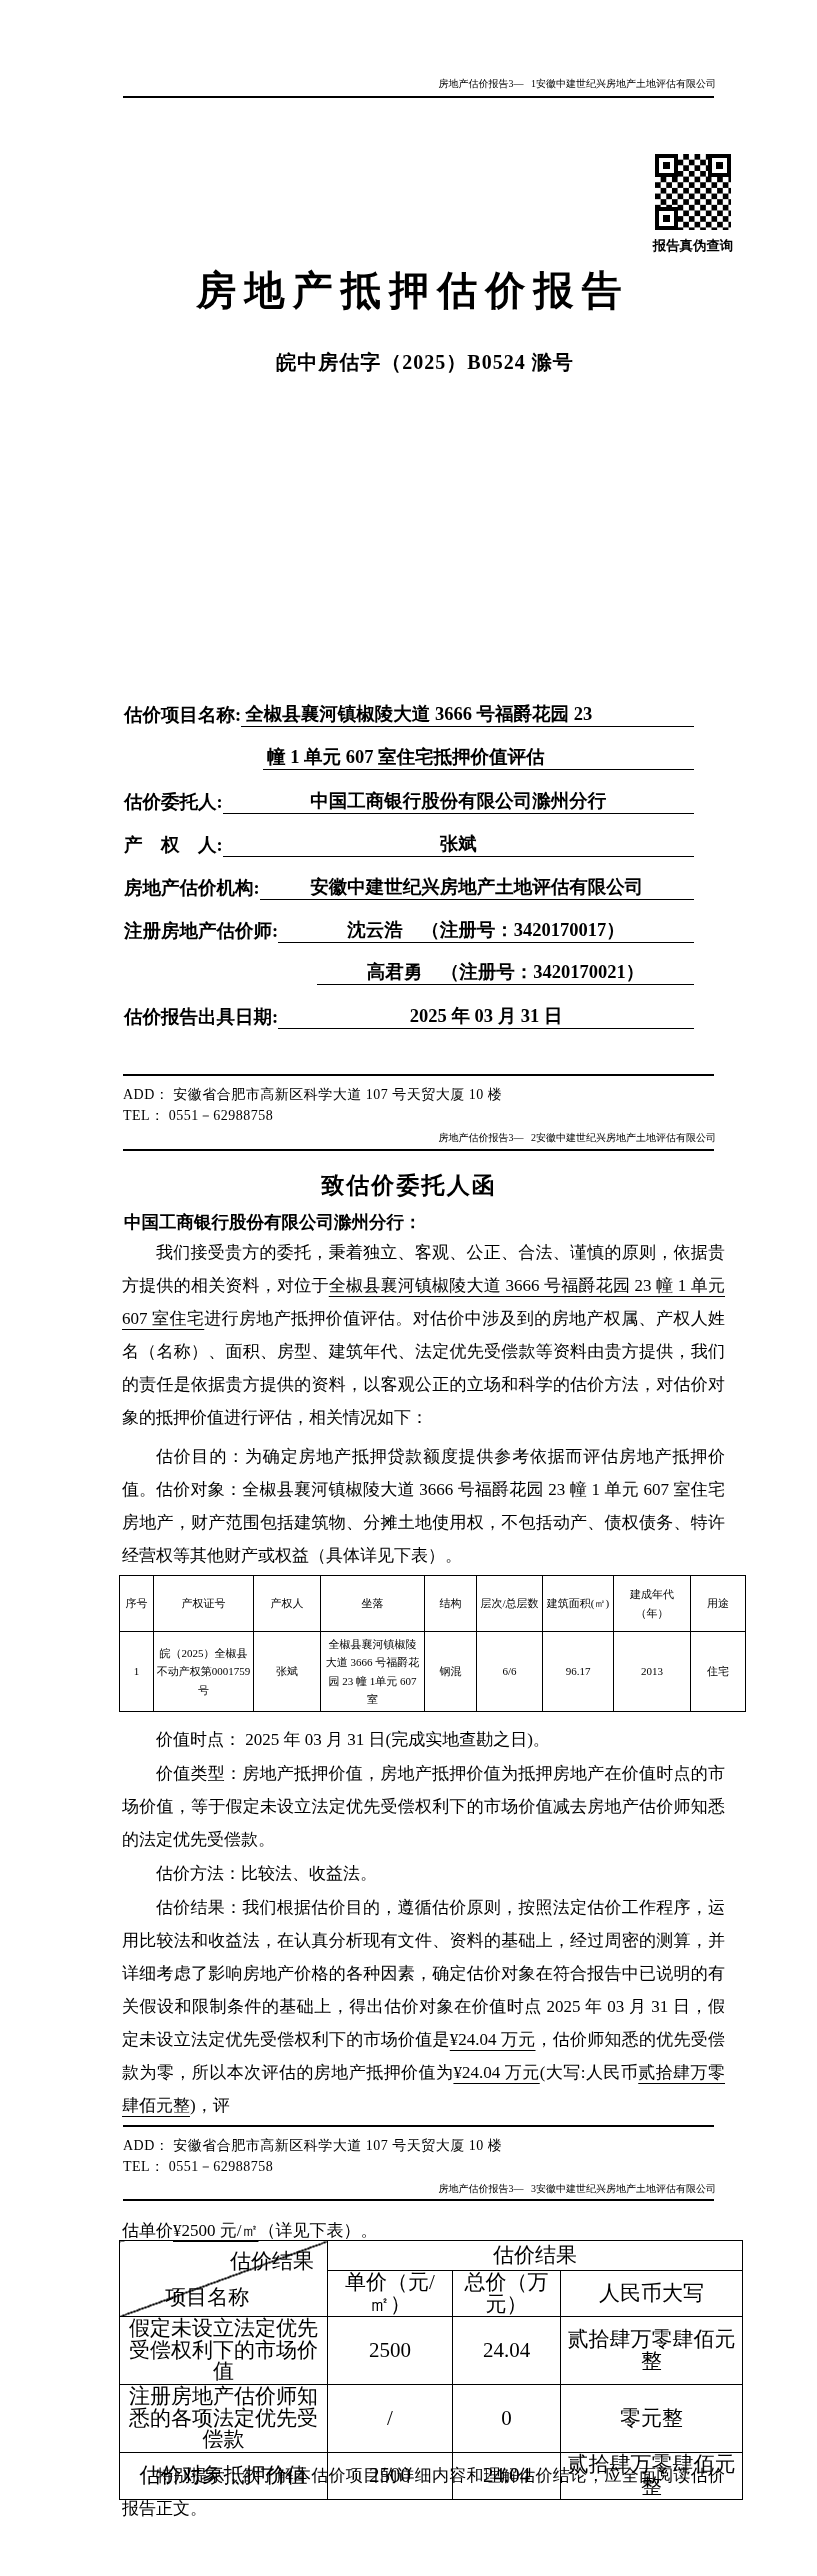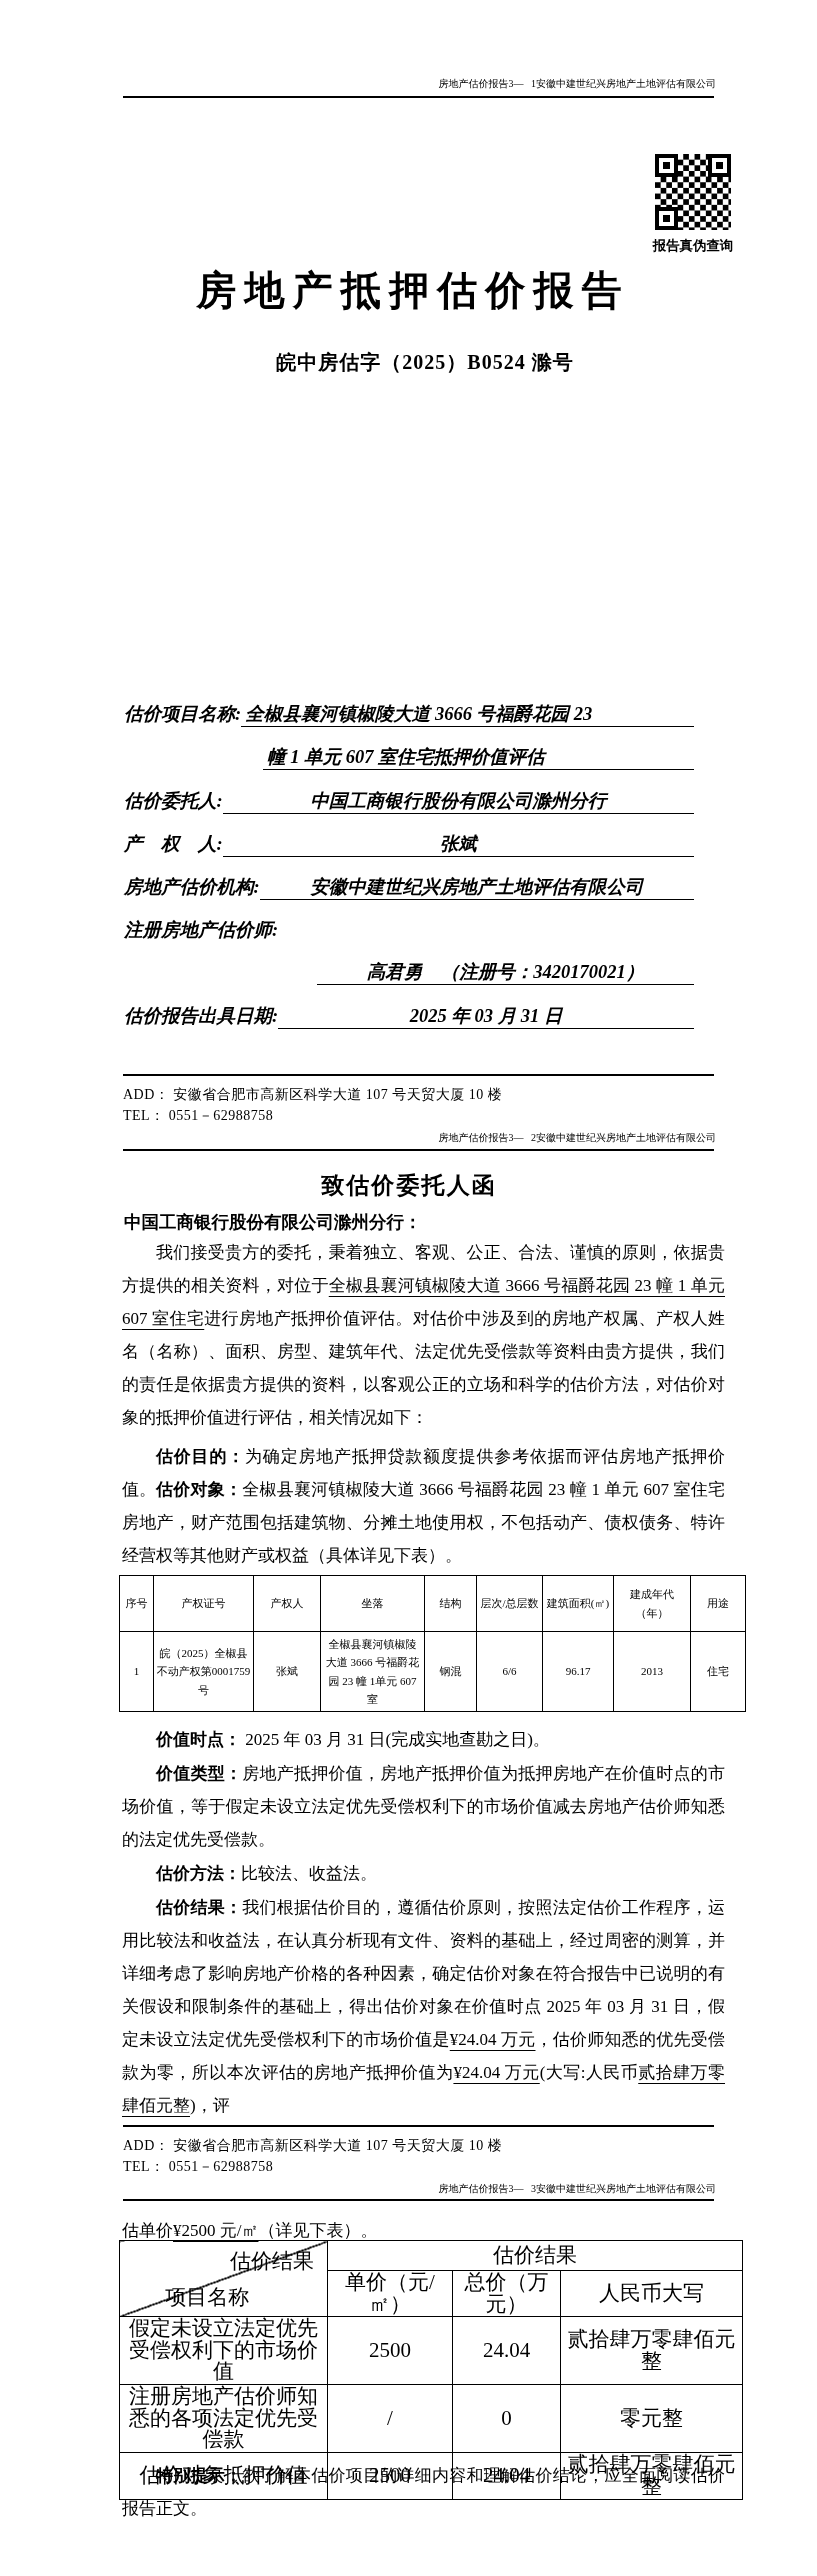--- a/index.html
+++ b/index.html
@@ -15,33 +15,33 @@
   
   .qr{position:absolute;left:655px;top:154px;width:76px;height:76px;
       background:conic-gradient(#000 25%,#fff 0 50%,#000 0 75%,#fff 0) 0 0/11.3px 11.3px;}
   .qr-finder{position:absolute;width:23px;height:23px;border:4.1px solid #000;background:#fff;box-sizing:border-box;}
   .qr-finder::after{content:"";position:absolute;left:3.6px;top:3.6px;width:7.2px;height:7.2px;background:#000;}
   .qf-tl{left:0;top:0;} .qf-tr{right:0;top:0;} .qf-bl{left:0;bottom:0;}
   .qr-caption{position:absolute;left:651px;top:237px;width:84px;text-align:center;font-size:13.4px;font-weight:bold;}
   
   .title{position:absolute;left:0;top:263px;width:100%;text-align:center;font-size:40px;font-weight:bold;letter-spacing:8.2px;text-indent:8.2px;}
   .docno{position:absolute;left:16px;top:349px;width:100%;text-align:center;font-size:20px;font-weight:bold;letter-spacing:1px;}
-  .frow{position:absolute;left:124px;width:570px;display:flex;align-items:center;font-size:18.5px;font-weight:bold;height:25px;font-style:italic;}
+  .frow{position:absolute;left:124px;width:570px;display:flex;align-items:flex-end;font-size:18.5px;font-weight:bold;height:25px;}
   .flabel{flex:none;white-space:pre;line-height:23px;}
   .fspace270{flex:none;width:139px;}
   .fspace375{flex:none;width:193px;}
   .fval{flex:1;border-bottom:1.5px solid #000;text-align:center;white-space:pre;line-height:23px;height:23px;overflow:hidden;}
   .fval.left{text-align:left;padding-left:4.1px;}
   
   .sect-title{position:absolute;left:0;width:100%;text-align:center;font-size:23px;font-weight:bold;letter-spacing:2.1px;}
   .salut{position:absolute;left:124px;font-size:17.5px;font-weight:bold;}
   .para{position:absolute;left:122px;width:603px;margin:0;font-size:17px;line-height:33px;
         text-align:justify;word-break:break-all;}
   .para.ind{text-indent:34px;}
-  .para b{font-weight:bold;}
+  .para b{font-weight:normal;}
   .u{text-decoration:underline;text-decoration-thickness:1.3px;text-underline-offset:4.6px;}
   
   table{position:absolute;border-collapse:collapse;table-layout:fixed;border:1.5px solid #000;}
   td{border:1px solid #000;text-align:center;vertical-align:middle;padding:1px 2.1px;box-sizing:border-box;}
   #subject-table{left:119px;top:1575px;width:626px;font-size:11px;line-height:18.5px;}
   #result-table{left:119px;top:2240px;width:623px;font-size:21px;line-height:21.6px;}
   .corner{position:relative;padding:0;
      background:linear-gradient(to bottom right,transparent calc(50% - 0.8px),#000 calc(50% - 0.8px) calc(50% + 0.8px),transparent calc(50% + 0.8px));}
   .corner-top{position:absolute;top:10.3px;left:110px;}
   .corner-bottom{position:absolute;bottom:7.2px;left:5.2px;margin-left:40px;}
@@ -83,20 +83,21 @@
   <div class="frow" style="top:832px">
     <span class="flabel">产　权　人:</span>
     <span class="fval">张斌</span>
   </div>
   <div class="frow" style="top:875px">
     <span class="flabel">房地产估价机构:</span>
     <span class="fval">安徽中建世纪兴房地产土地评估有限公司</span>
   </div>
   <div class="frow" style="top:918px">
     <span class="flabel">注册房地产估价师:</span>
+    <span class="fval">沈云浩　（注册号：3420170017）</span>
   </div>
   <div class="frow" style="top:960px">
     <span class="fspace375"></span>
     <span class="fval">高君勇　（注册号：3420170021）</span>
   </div>
   <div class="frow" style="top:1004px">
     <span class="flabel">估价报告出具日期:</span>
     <span class="fval">2025 年 03 月 31 日</span>
   </div>
 

